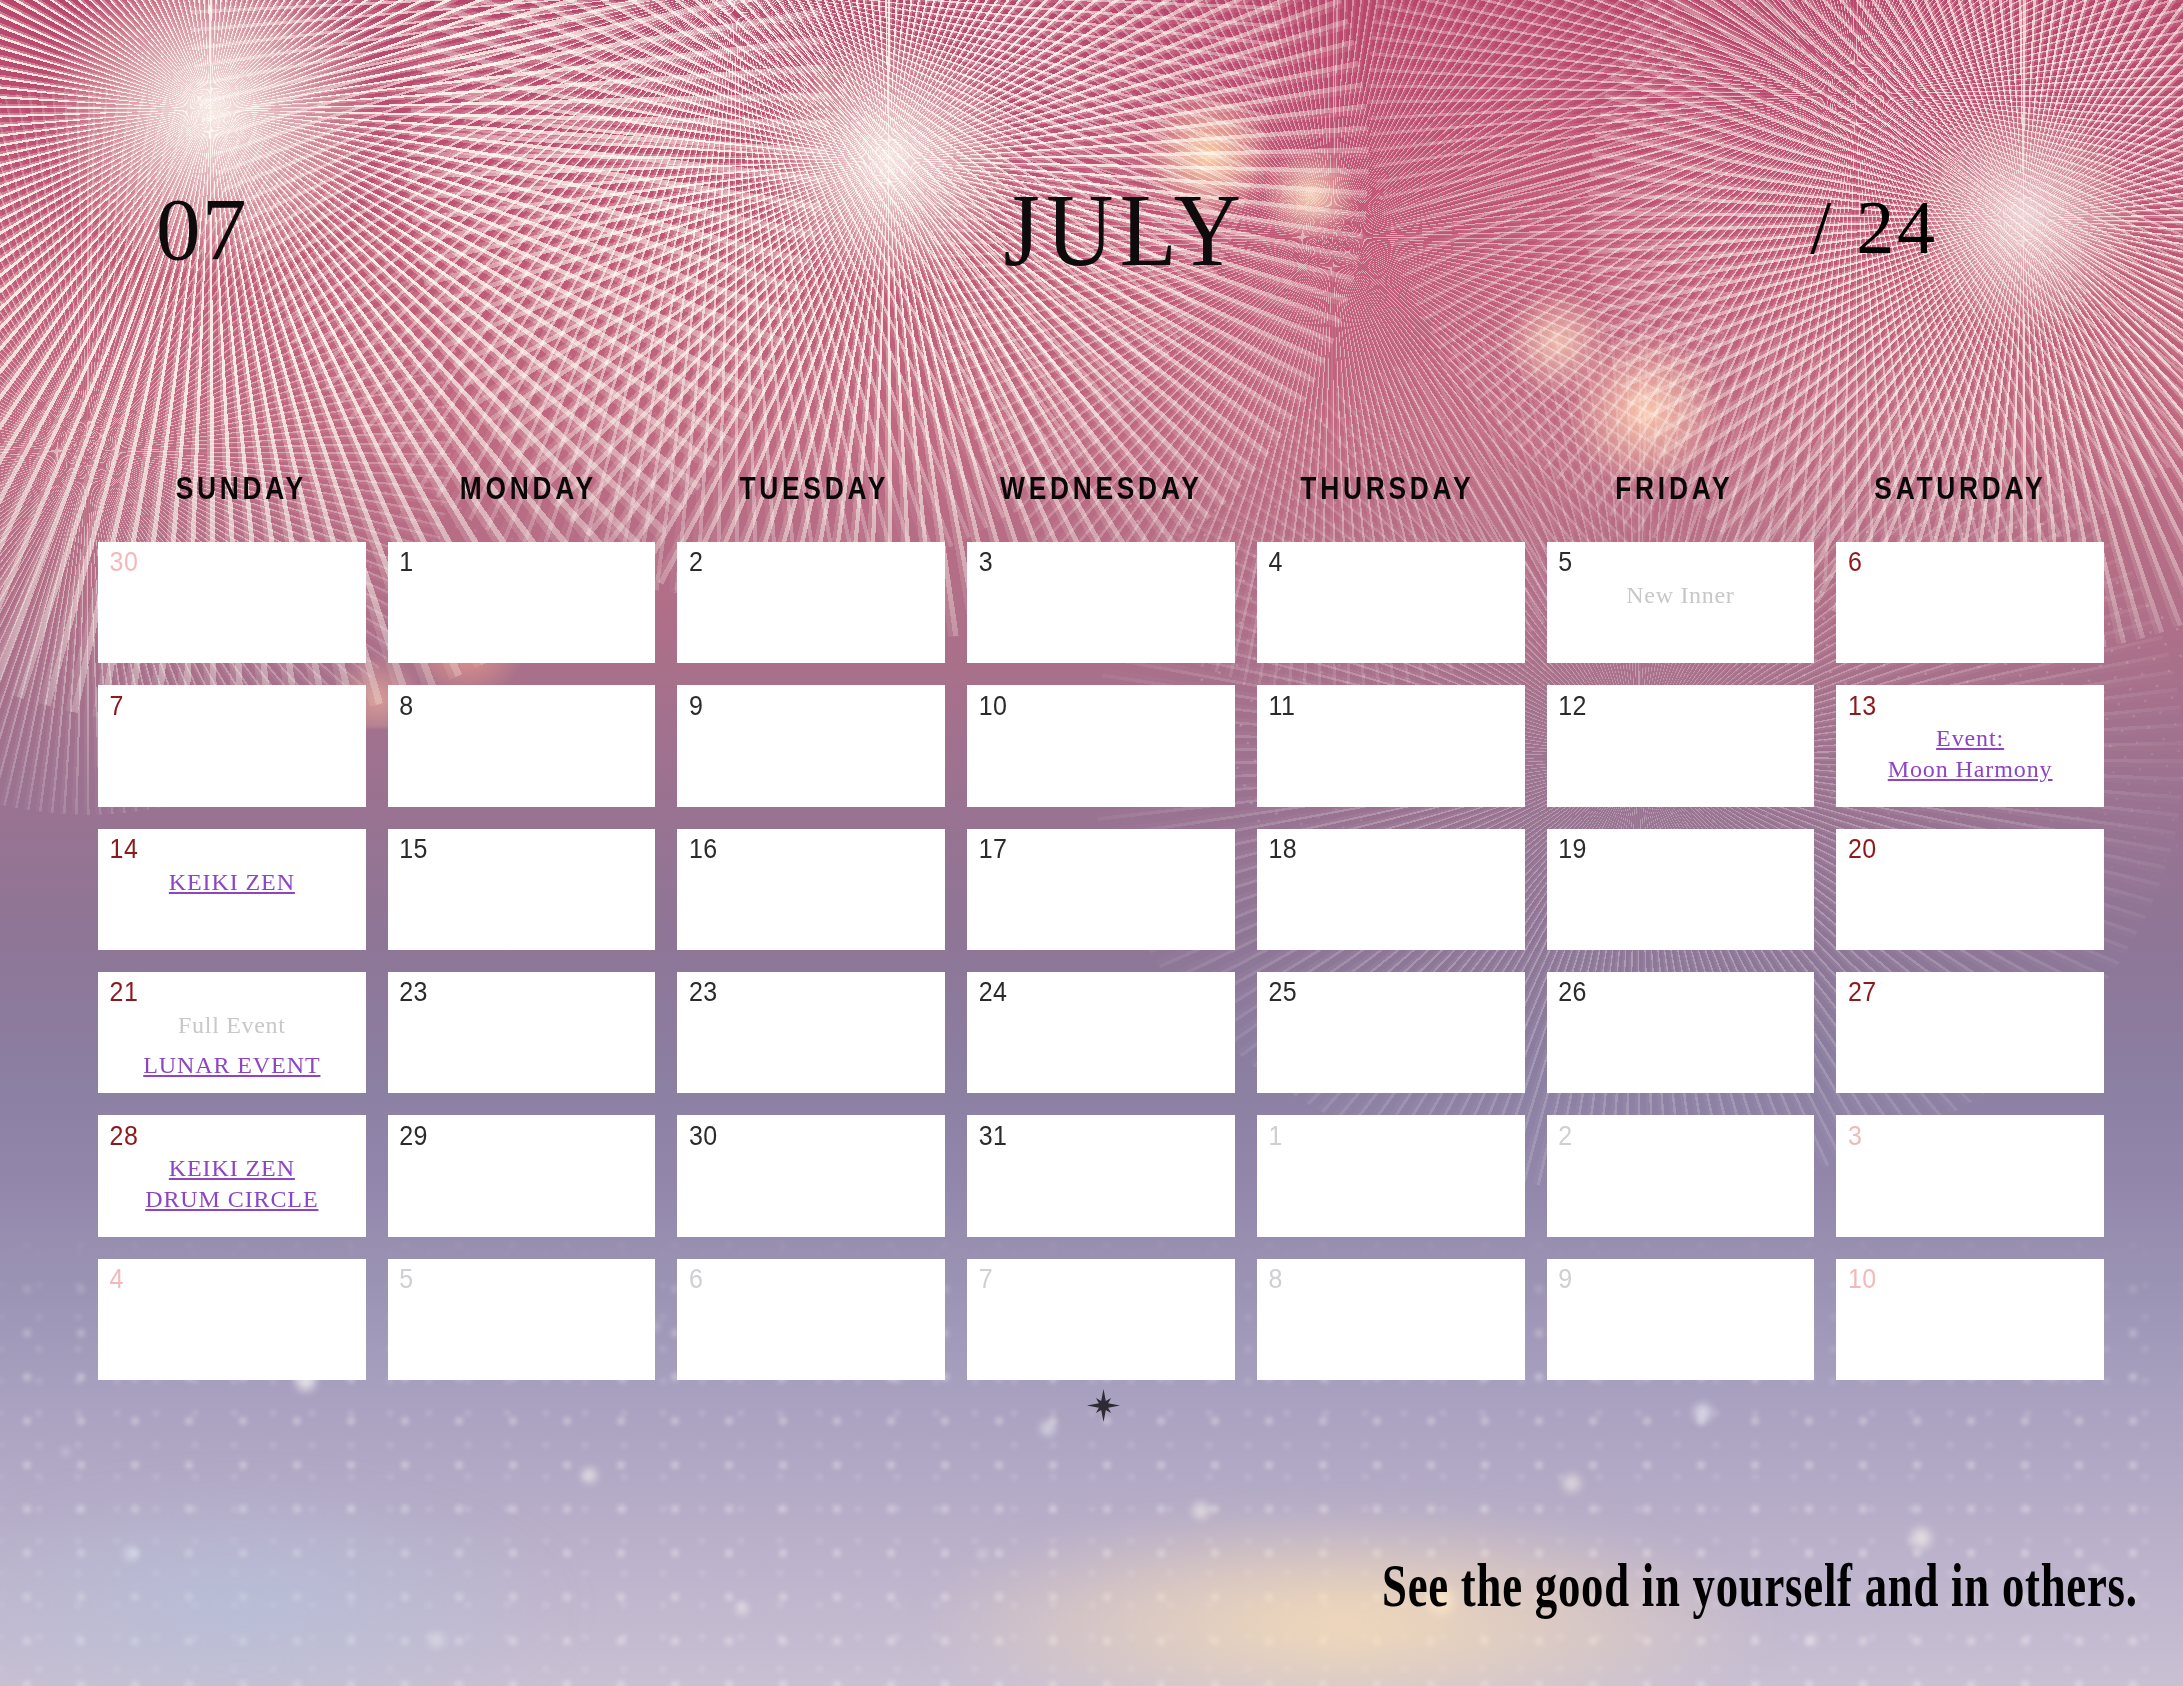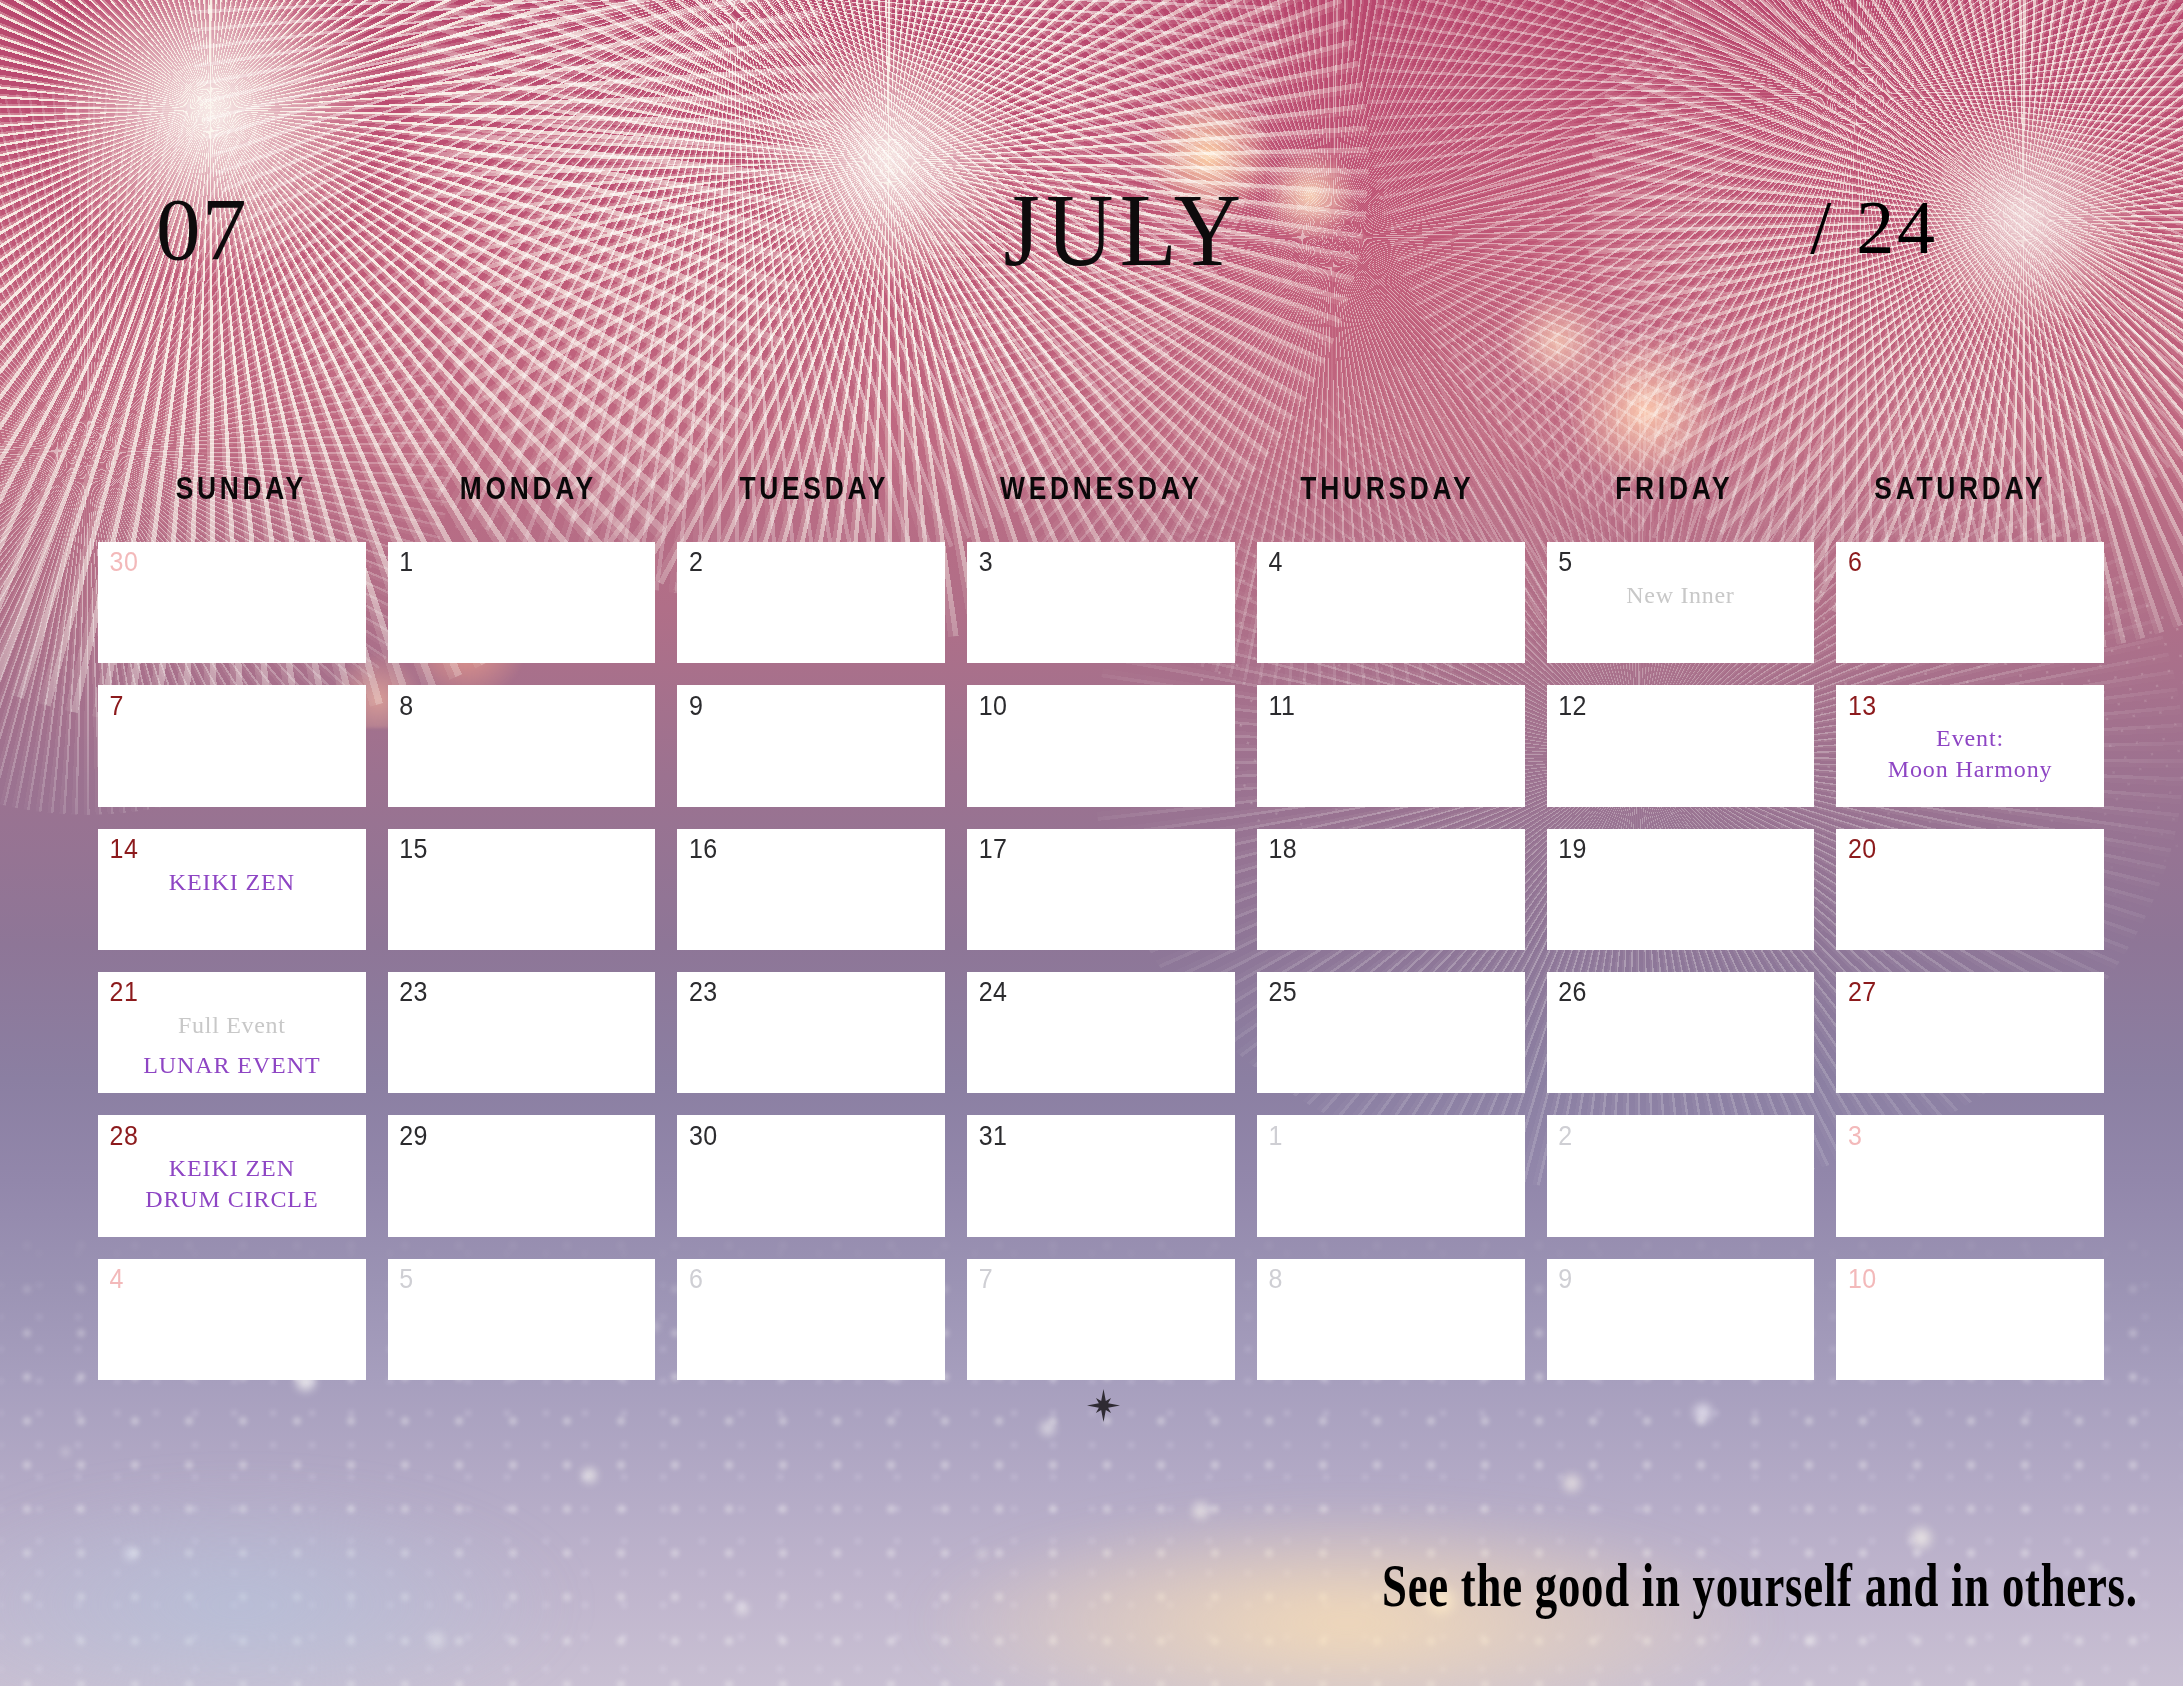--- a/index.html
+++ b/index.html
@@ -241,21 +241,21 @@
     line-height: 1.26;
     color: #8e45c4;
     letter-spacing: 0.3px;
   }
   .ev.moon {
     color: #c8c8c8;
     font-size: 24px;
     letter-spacing: 0.7px;
     margin-bottom: 10.2px;
   }
-  .ev.spaced { letter-spacing: 0.9px; }
+  .ev.spaced { letter-spacing: 0.9px; text-decoration: underline; }
 
   
   .sparkle {
     position: absolute;
     left: 1087px; top: 1389px;
     width: 33px; height: 33px;
   }
   .quote {
     position: absolute;
     right: 45px; bottom: 67px;

